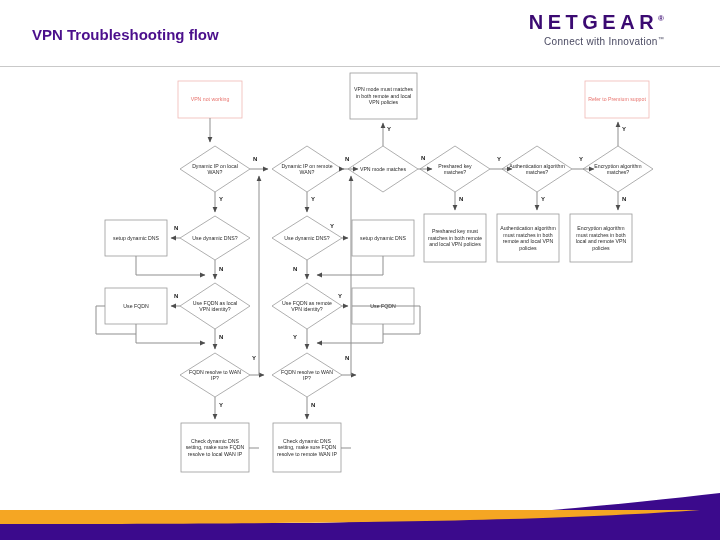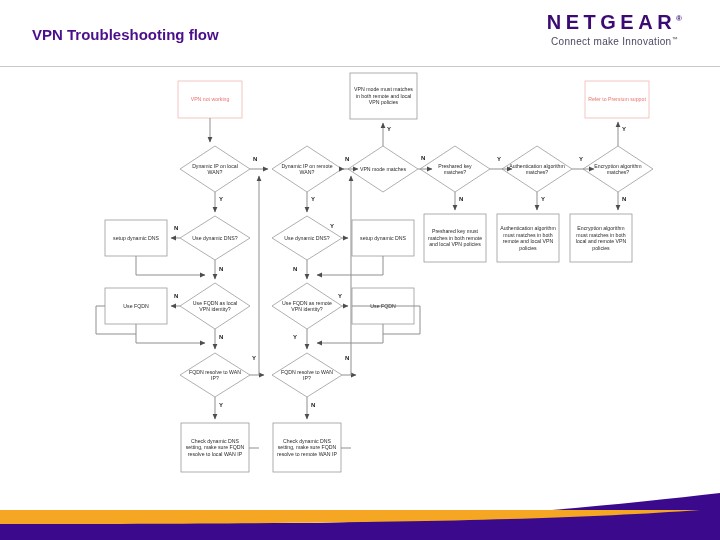--- a/index.html
+++ b/index.html
@@ -34,22 +34,22 @@
     white-space: nowrap;
   }
   #header-rule {
     position: absolute;
     left: 0; top: 66px;
     width: 720px; height: 1px;
     background: #c9c9c9;
   }
   #logo {
     position: absolute;
-    right: 38px; top: 12px;
-    text-align: center;
+    right: 56px; top: 12px;
+    text-align: right;
   }
   #logo-word {
     font-size: 20px;
     font-weight: bold;
     color: #3B0A72;
     letter-spacing: 4.5px;
     line-height: 1;
     white-space: nowrap;
   }
   #logo-reg {
@@ -112,21 +112,21 @@
 </head>
 <body>
 
 <div id="slide">
 
   <div id="header">
     <div id="slide-title">VPN Troubleshooting flow</div>
 
     <div id="logo">
       <div id="logo-word"><span>NETGEAR</span><span id="logo-reg">®</span></div>
-      <div id="logo-tag"><span>Connect make Innovation</span><span id="logo-tm">™</span></div>
+      <div id="logo-tag"><span>Connect with Innovation</span><span id="logo-tm">™</span></div>
     </div>
 
     <div id="header-rule"></div>
   </div>
 
   <div id="flow">
     <svg width="720" height="425" viewBox="0 0 720 425" xmlns="http://www.w3.org/2000/svg">
       <defs>
         <marker id="ah" markerWidth="6" markerHeight="6" refX="5" refY="3" orient="auto">
           <path d="M0,0.6 L5.4,3 L0,5.4 z" fill="#4d4d4d"></path>

